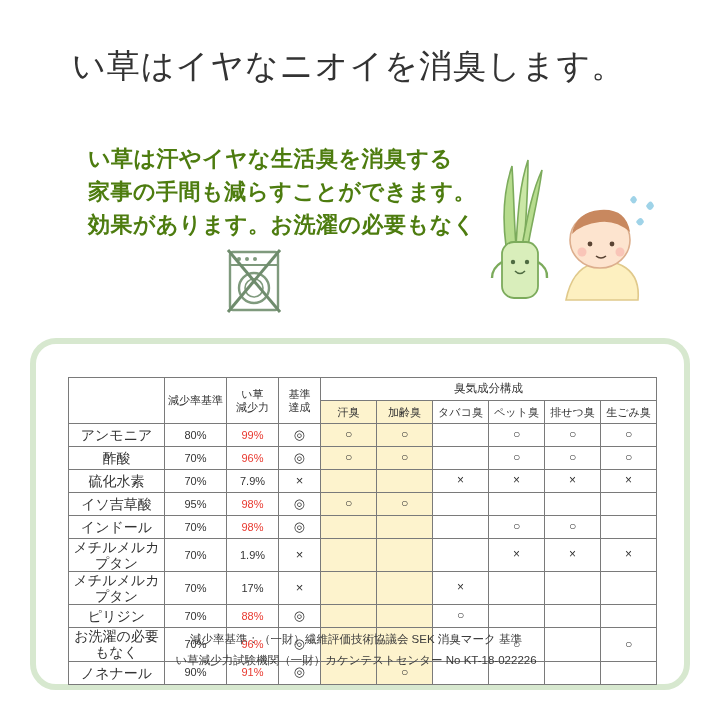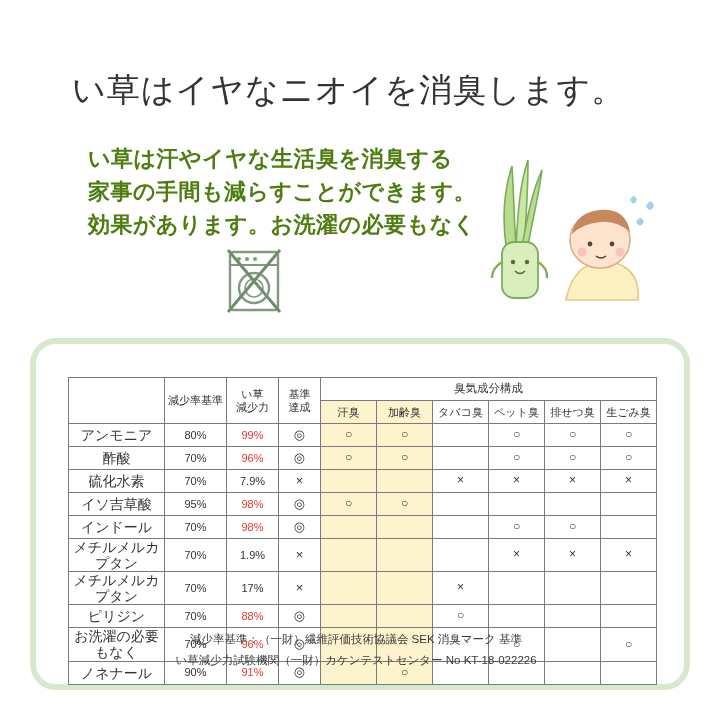--- a/index.html
+++ b/index.html
@@ -16,21 +16,21 @@
     position: relative;
   }
   .page {
     position: relative;
     width: 720px;
     height: 720px;
   }
   .headline {
     position: absolute;
     left: 72px;
-    top: 68px;
+    top: 44px;
     font-size: 33px;
     letter-spacing: 1px;
     color: #333333;
     font-weight: 400;
     white-space: nowrap;
   }
   .lead {
     position: absolute;
     left: 88px;
     top: 142px;

